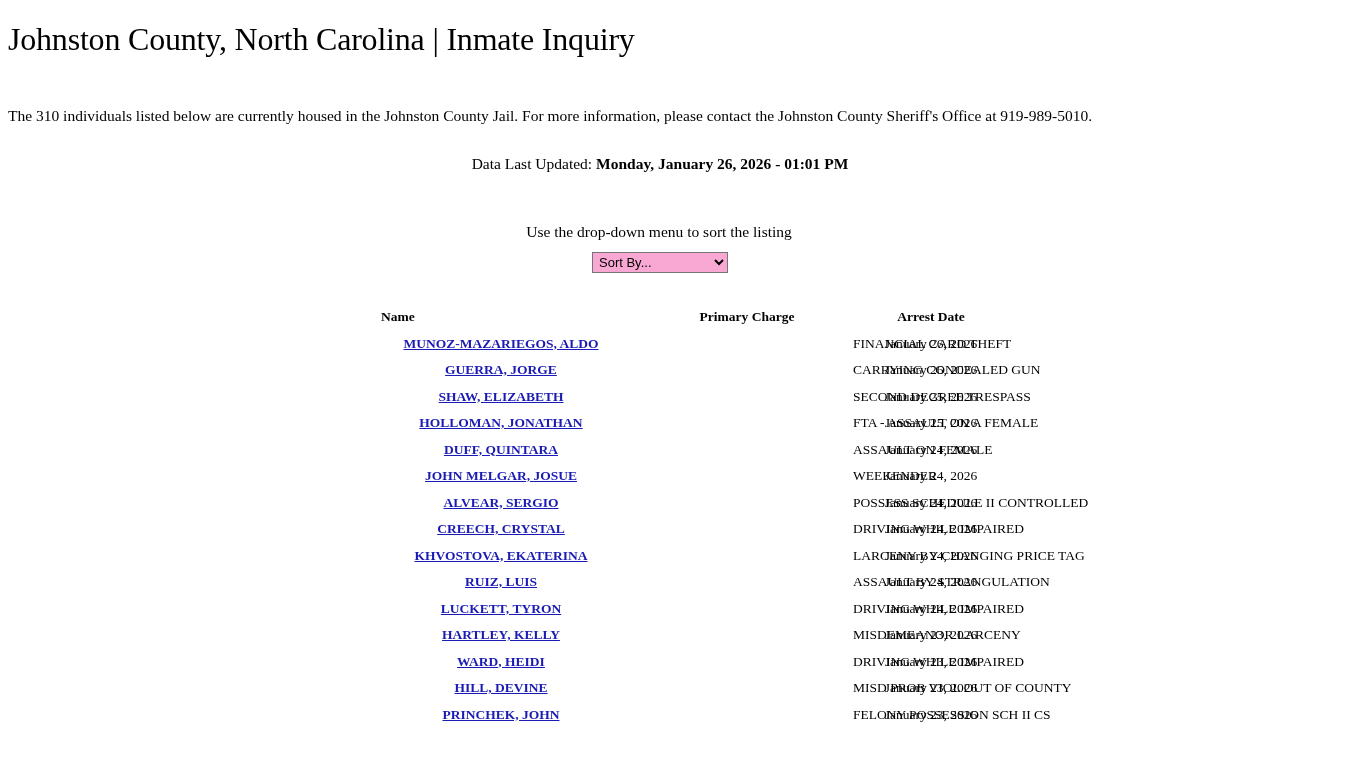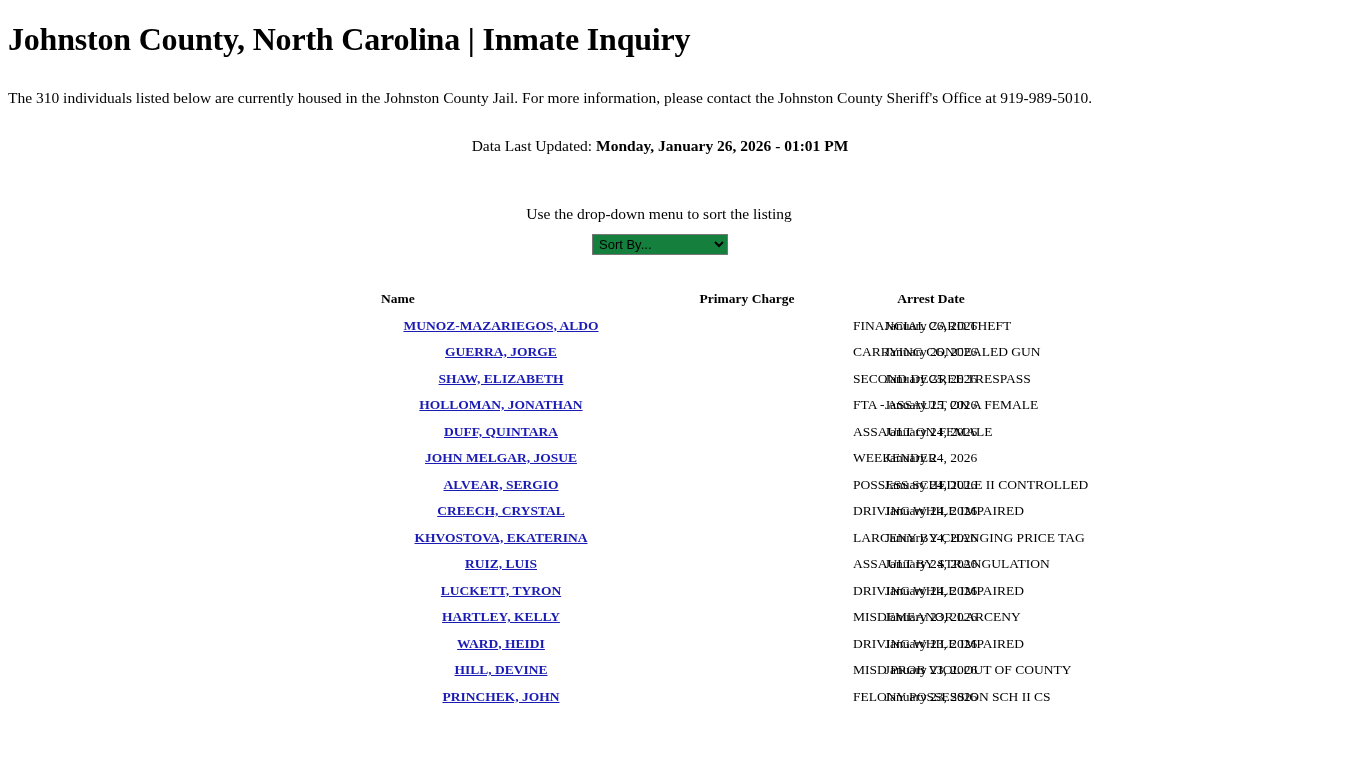--- a/index.html
+++ b/index.html
@@ -16,28 +16,28 @@
     color: #000000;
     font-size: 16px;
   }
   .page {
     padding: 8px;
     box-sizing: border-box;
   }
   h1.page-title {
     font-family: "Liberation Serif", "DejaVu Serif", serif;
     font-size: 32px;
-    font-weight: bold;
+    font-weight: normal;
     margin: 14px 0 0 0;
     line-height: 1.1;
     letter-spacing: -0.2px;
   }
   p.intro {
     font-size: 15.5px;
-    margin: 32px 0 0 0;
+    margin: 50px 0 0 0;
     line-height: 1.15;
   }
   p.updated {
     font-size: 15.5px;
     text-align: center;
     margin: 30px 0 0 0;
     padding-right: 46px;
   }
   p.updated .stamp {
     font-weight: bold;
@@ -52,21 +52,21 @@
     text-align: center;
     margin-top: 11px;
     padding-right: 46px;
   }
   select.sort-select {
     font-family: "Liberation Sans", "DejaVu Sans", sans-serif;
     font-size: 13px;
     width: 136px;
     height: 21px;
     padding: 1px 2px;
-    background: #15803d;
+    background: #f9a8d4;
     color: #000000;
     border: 1px solid #767676;
     border-radius: 0;
     box-sizing: border-box;
   }
   table.inmates {
     border-collapse: collapse;
     margin: 0;
     margin-left: 373px;
     margin-top: 36px;

